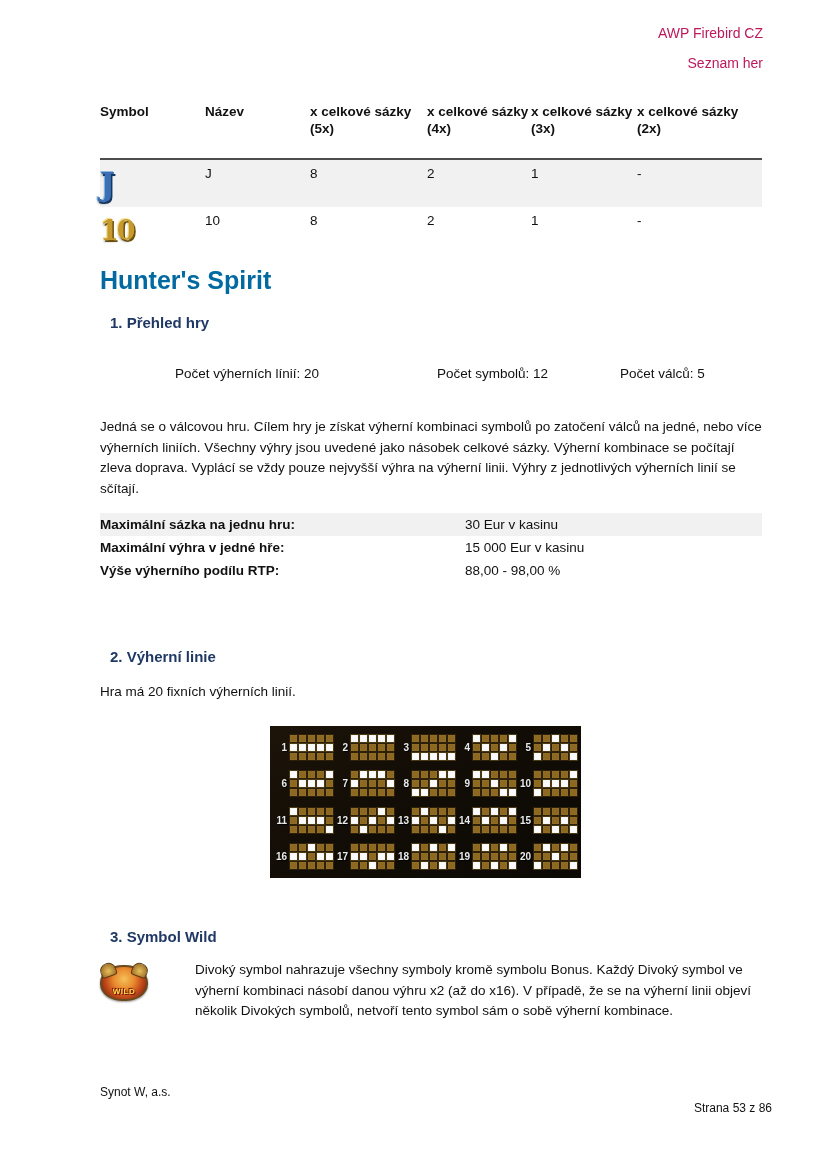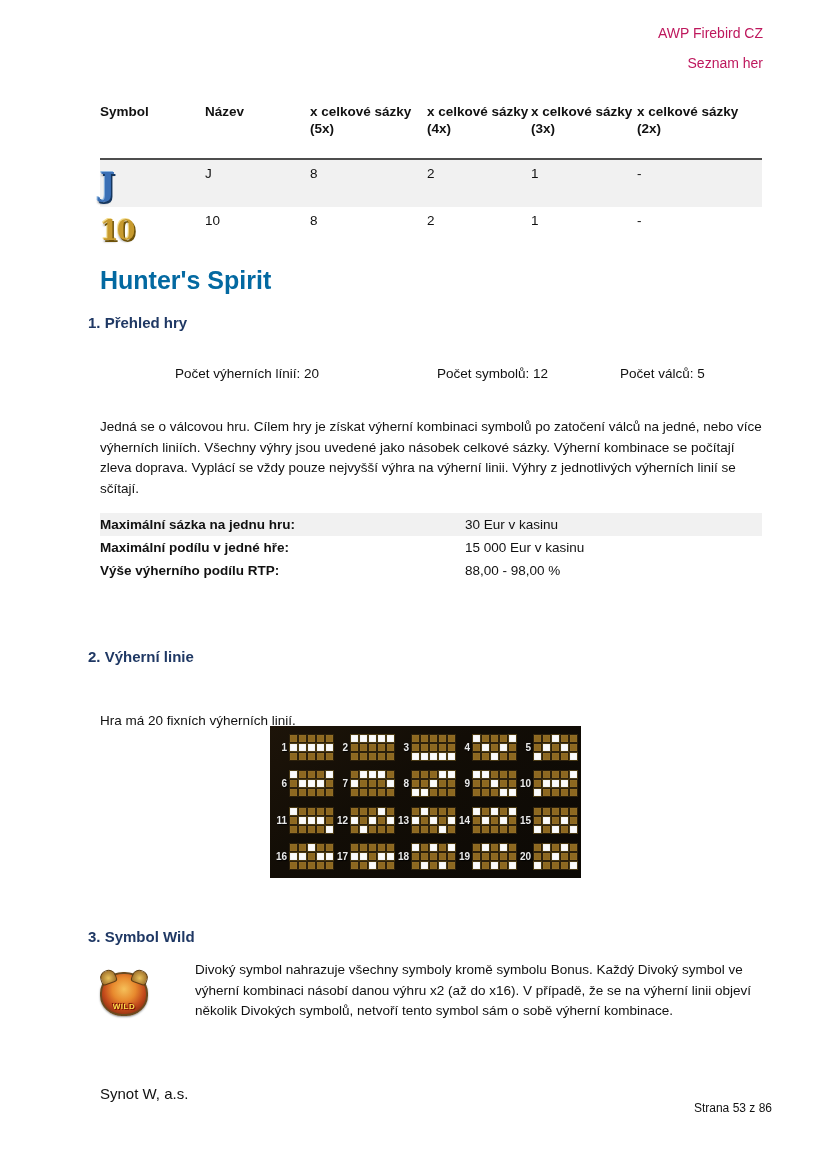--- a/index.html
+++ b/index.html
@@ -21,34 +21,34 @@
   .sym-row.alt { background:#f1f1f1; }
   .sym-cell { padding-top:4px; }
   .sym-icon-box { width:42px; height:40px; display:flex; align-items:center; justify-content:flex-start; }
   .glyph-j { font-family:"DejaVu Serif", serif; font-weight:800; font-size:32px; color:#3a6fb5;
              text-shadow:1.5px 1.5px 0 #16375f, -1px -1px 0 #8fb7e0, 0 2px 2px rgba(0,0,0,.35); }
   .glyph-10 { font-family:"DejaVu Serif", serif; font-weight:800; font-size:27px; color:#c79a2e; letter-spacing:-2px;
               text-shadow:1.5px 1.5px 0 #6e5208, -1px -1px 0 #f3dd8e, 0 2px 2px rgba(0,0,0,.35); }
 
   
   .game-title { position:absolute; left:100px; top:266px; font-size:25px; font-weight:bold; color:#0369a1; }
-  .sec-head { position:absolute; left:88px; font-size:15px; font-weight:bold; color:#1f3864; }
+  .sec-head { position:absolute; left:110px; font-size:15px; font-weight:bold; color:#1f3864; }
   .sec1-head { top:314px; }
   .sec2-head { top:648px; }
   .sec3-head { top:928px; }
 
   
   .stats-row { position:absolute; left:0; top:366px; width:716px; height:20px; font-size:13.5px; }
   .stats-row .stat { position:absolute; white-space:nowrap; }
   .stat-1 { left:175px; } .stat-2 { left:437px; } .stat-3 { left:620px; }
 
   
   .para { position:absolute; left:100px; width:668px; font-size:13.5px; line-height:1.52; color:#111; }
   .para-1 { top:417px; }
-  .line2-text { position:absolute; left:100px; top:684px; font-size:13.5px;margin-top:29px; }
+  .line2-text { position:absolute; left:100px; top:684px; font-size:13.5px; }
 
   
   .facts { position:absolute; left:100px; top:513px; width:662px; font-size:13.5px; }
   .fact-row { display:flex; min-height:23px; align-items:center; }
   .fact-row.alt { background:#f1f1f1; }
   .fact-label { width:365px; font-weight:bold; }
   .fact-value { flex:1; }
 
   
   .paylines { position:absolute; left:270px; top:726px; width:311px; height:152px;
@@ -57,36 +57,36 @@
               padding:4px 3px; row-gap:6px; }
   .pl-block { display:flex; align-items:center; justify-content:flex-end; gap:2px; }
   .pl-num { font-size:10px; font-weight:bold; color:#e9e9e9; text-shadow:1px 1px 1px #000; min-width:13px; text-align:right; }
   .pl-grid { display:grid; grid-template-columns:repeat(5,9px); grid-auto-rows:9px; }
   .pl-cell { width:9px; height:9px; background:#8d6820; border:1px solid #2c200b;
              box-shadow:inset 0 0 1px rgba(255,235,180,.35); }
   .pl-cell.on { background:#fbfbfb; border-color:#4a3a14; box-shadow:inset 0 0 1px rgba(0,0,0,.2); }
 
   
   .wild-row { position:absolute; left:100px; top:960px; width:668px; display:flex; }
-  .wild-icon { position:relative; width:48px; height:44px; margin-top:12px; flex:0 0 auto;
+  .wild-icon { position:relative; width:48px; height:36px; margin-top:5px; flex:0 0 auto;
                border-radius:48% 48% 46% 46%;
                background:radial-gradient(circle at 50% 38%, #f5c05a 0%, #e88a2e 35%, #c2491b 62%, #7e2c12 85%, #551d0c 100%);
                border:2px solid #6b4a1f; box-shadow:0 1px 2px rgba(0,0,0,.4); }
   .wild-icon::before, .wild-icon::after { content:""; position:absolute; top:-4px; width:14px; height:12px;
                background:radial-gradient(circle at 50% 60%, #e8c05c, #8a5a1c); border-radius:50% 50% 20% 20%;
                border:1px solid #5e3f15; }
   .wild-icon::before { left:-2px; transform:rotate(-20deg); }
   .wild-icon::after { right:-2px; transform:rotate(20deg); }
   .wild-word { position:absolute; bottom:3px; left:0; right:0; text-align:center; font-size:8px; font-weight:bold;
                color:#ffe14d; letter-spacing:.5px;
                text-shadow:0 0 2px #7a1208, 1px 1px 0 #7a1208, -1px -1px 0 #7a1208; }
   .wild-text { margin-left:47px; font-size:13.5px; line-height:1.52; }
 
   
-  .footer-left { position:absolute; left:100px; top:1085px; font-size:15px; }
+  .footer-left { position:absolute; left:100px; top:1085px; font-size:12px; }
   .footer-right { position:absolute; right:55px; top:1101px; font-size:12px;margin-left:31px; }
 </style>
 </head>
 <body>
 
 <div class="page">
 
   <div class="doc-header">
     <span class="h-line">AWP Firebird CZ</span>
     <span class="h-line">Seznam her</span>
@@ -134,21 +134,21 @@
   </div>
 
   <p class="para para-1">Jedná se o válcovou hru. Cílem hry je získat výherní kombinaci symbolů po zatočení válců na jedné, nebo více výherních liniích. Všechny výhry jsou uvedené jako násobek celkové sázky. Výherní kombinace se počítají zleva doprava. Vyplácí se vždy pouze nejvyšší výhra na výherní linii. Výhry z jednotlivých výherních linií se sčítají.</p>
 
   <div class="facts">
     <div class="fact-row alt">
       <span class="fact-label">Maximální sázka na jednu hru:</span>
       <span class="fact-value">30 Eur v kasinu</span>
     </div>
     <div class="fact-row">
-      <span class="fact-label">Maximální podílu v jedné hře:</span>
+      <span class="fact-label">Maximální výhra v jedné hře:</span>
       <span class="fact-value">15 000 Eur v kasinu</span>
     </div>
     <div class="fact-row">
       <span class="fact-label">Výše výherního podílu RTP:</span>
       <span class="fact-value">88,00 - 98,00 %</span>
     </div>
   </div>
 
   <h2 class="sec-head sec2-head">2. Výherní linie</h2>
   <p class="line2-text">Hra má 20 fixních výherních linií.</p>

